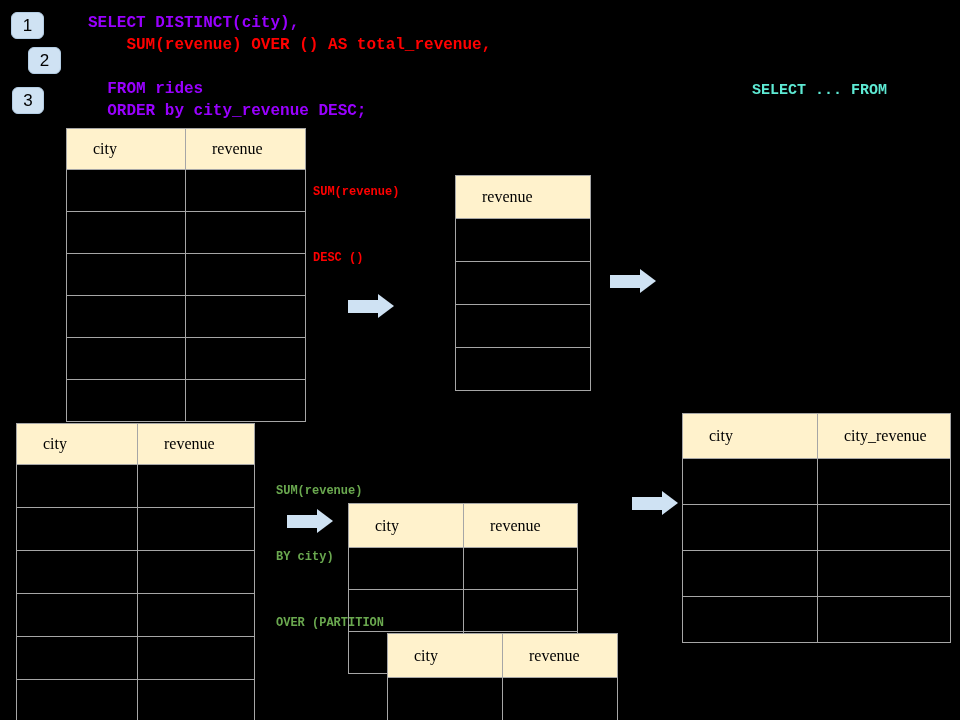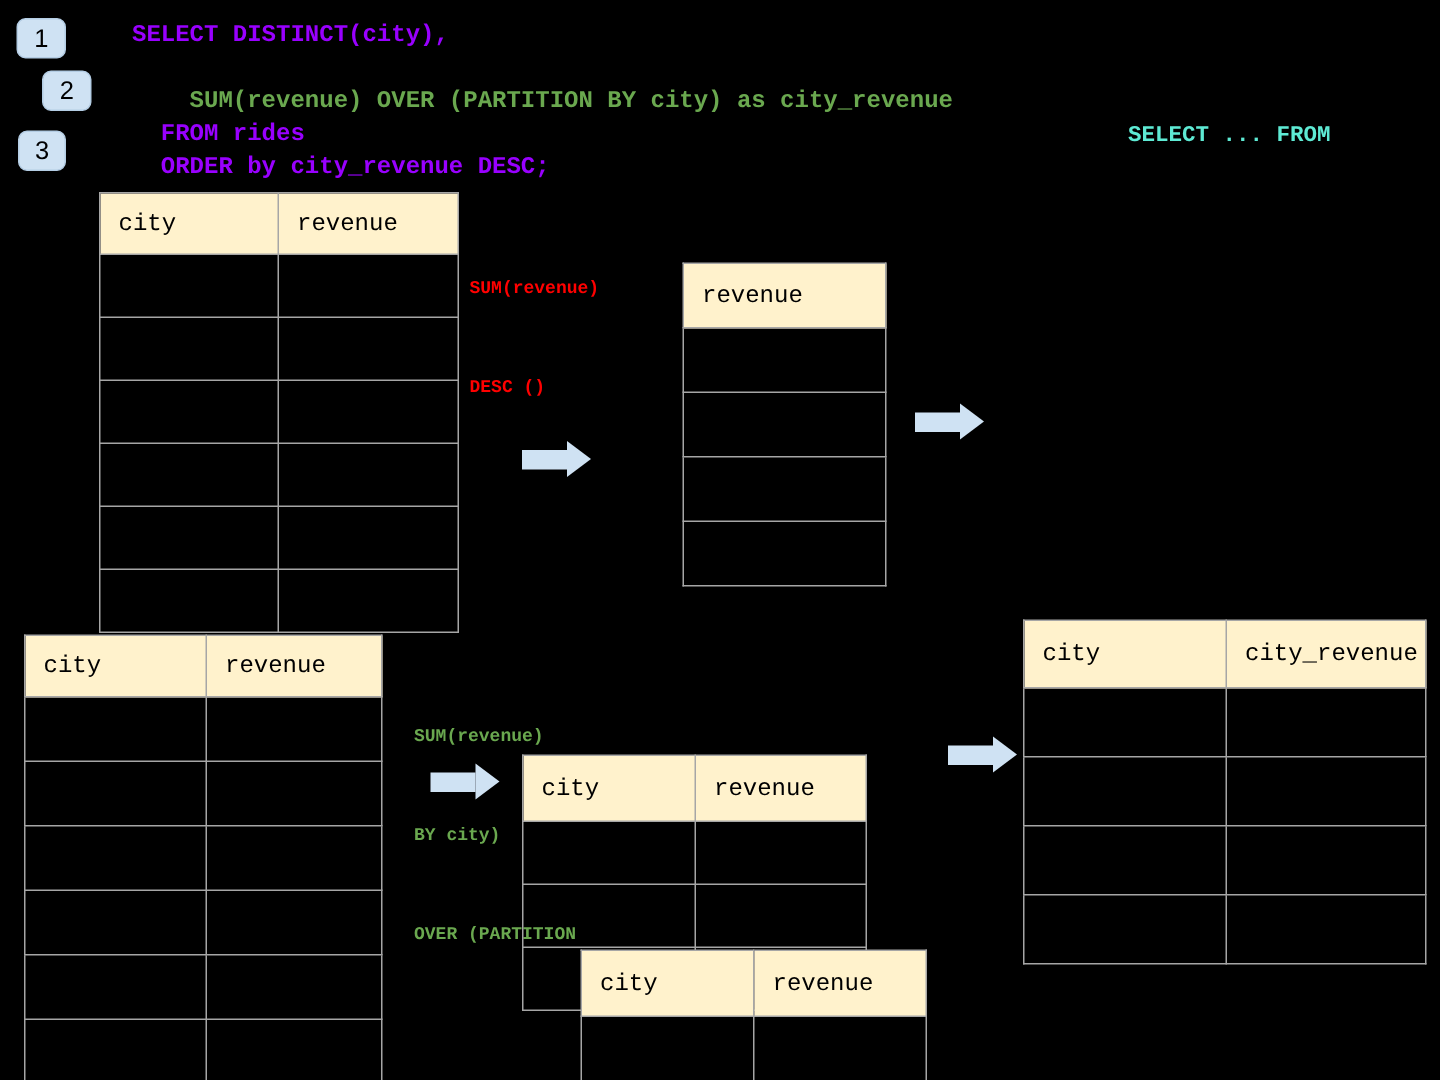--- a/index.html
+++ b/index.html
@@ -37,22 +37,22 @@
     font-family:"Liberation Mono","DejaVu Sans Mono", monospace;
     font-weight:bold; font-size:12px; line-height:22px;
   }
 
   
   table.tbl {
     position:absolute; border-collapse:collapse; table-layout:fixed;
   }
   table.tbl th {
     background:#fff2cc; color:#000; font-weight:normal;
-    font-size:16px; text-align:left; padding:0 0 0 12px;
-    border:1px solid #a6a6a6; font-family:Liberation Mono, monospace;
+    font-size:16px; text-align:left; padding:0 0 0 26px;
+    border:1px solid #a6a6a6; font-family:Liberation Serif, serif;
   }
   table.tbl td { border:1px solid #a6a6a6; background:transparent; padding:0; }
 
   #tbl-source-top     { left:66px;  top:128px; width:239px; }
   #tbl-source-top th  { height:40px; }  #tbl-source-top td { height:41px; }
   #tbl-total-revenue    { left:455px; top:175px; width:135px; }
   #tbl-total-revenue th { height:42px; } #tbl-total-revenue td { height:42px; }
   #tbl-source-bottom    { left:16px;  top:423px; width:238px; }
   #tbl-source-bottom th { height:40px; } #tbl-source-bottom td { height:42px; }
   #tbl-partition-mid    { left:348px; top:503px; width:229px; }
@@ -76,21 +76,21 @@
 </head>
 <body>
 
 <div id="stage">
 
   <div class="badge" style="left:11px; top:12px; width:31px; height:25px;">1</div>
   <div class="badge" style="left:28px; top:47px; width:31px; height:25px;">2</div>
   <div class="badge" style="left:12px; top:87px; width:30px; height:25px;">3</div>
 
   <div class="code-line c-purple" style="top:12px;">SELECT DISTINCT(city),</div>
-  <div class="code-line c-green" style="top:56px;">    SUM(revenue) OVER (PARTITION BY city) as city_revenue</div>
+  <div class="code-line c-red" style="top:34px;">    SUM(revenue) OVER () AS total_revenue,</div>
   <div class="code-line c-purple" style="top:78px;">  FROM rides</div>
   <div class="code-line c-purple" style="top:100px;">  ORDER by city_revenue DESC;</div>
 
   <div class="side-note">
     <div>SELECT ... FROM</div>
   </div>
 
   <div class="fn-label c-red" style="left:313px; top:137px;">
     <div>SUM(revenue)</div>
     <div>DESC ()</div>

